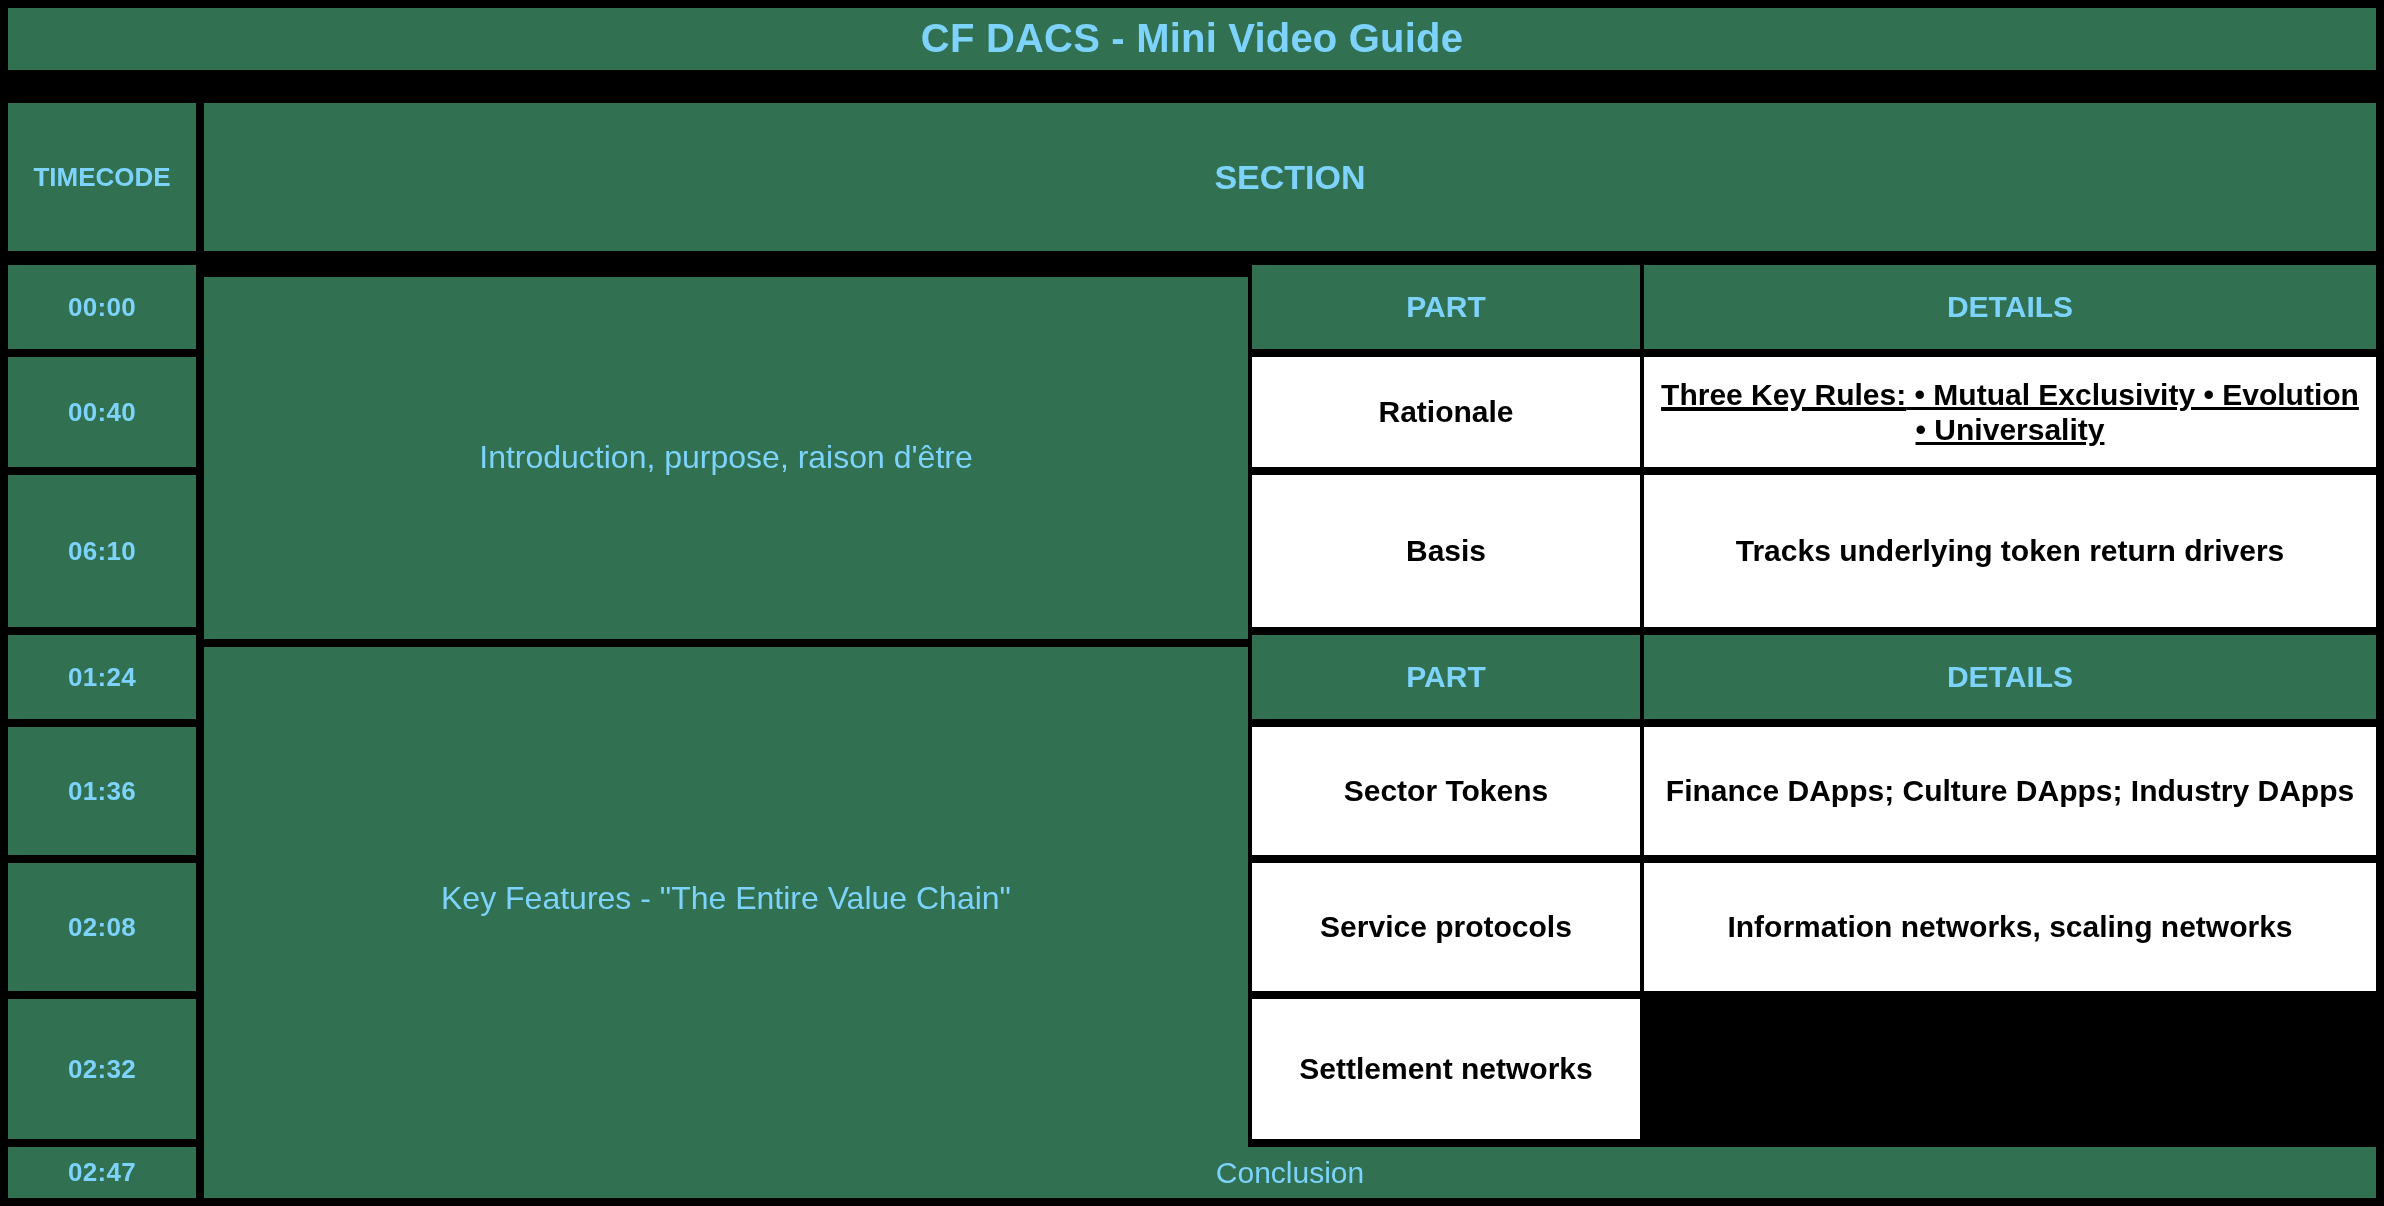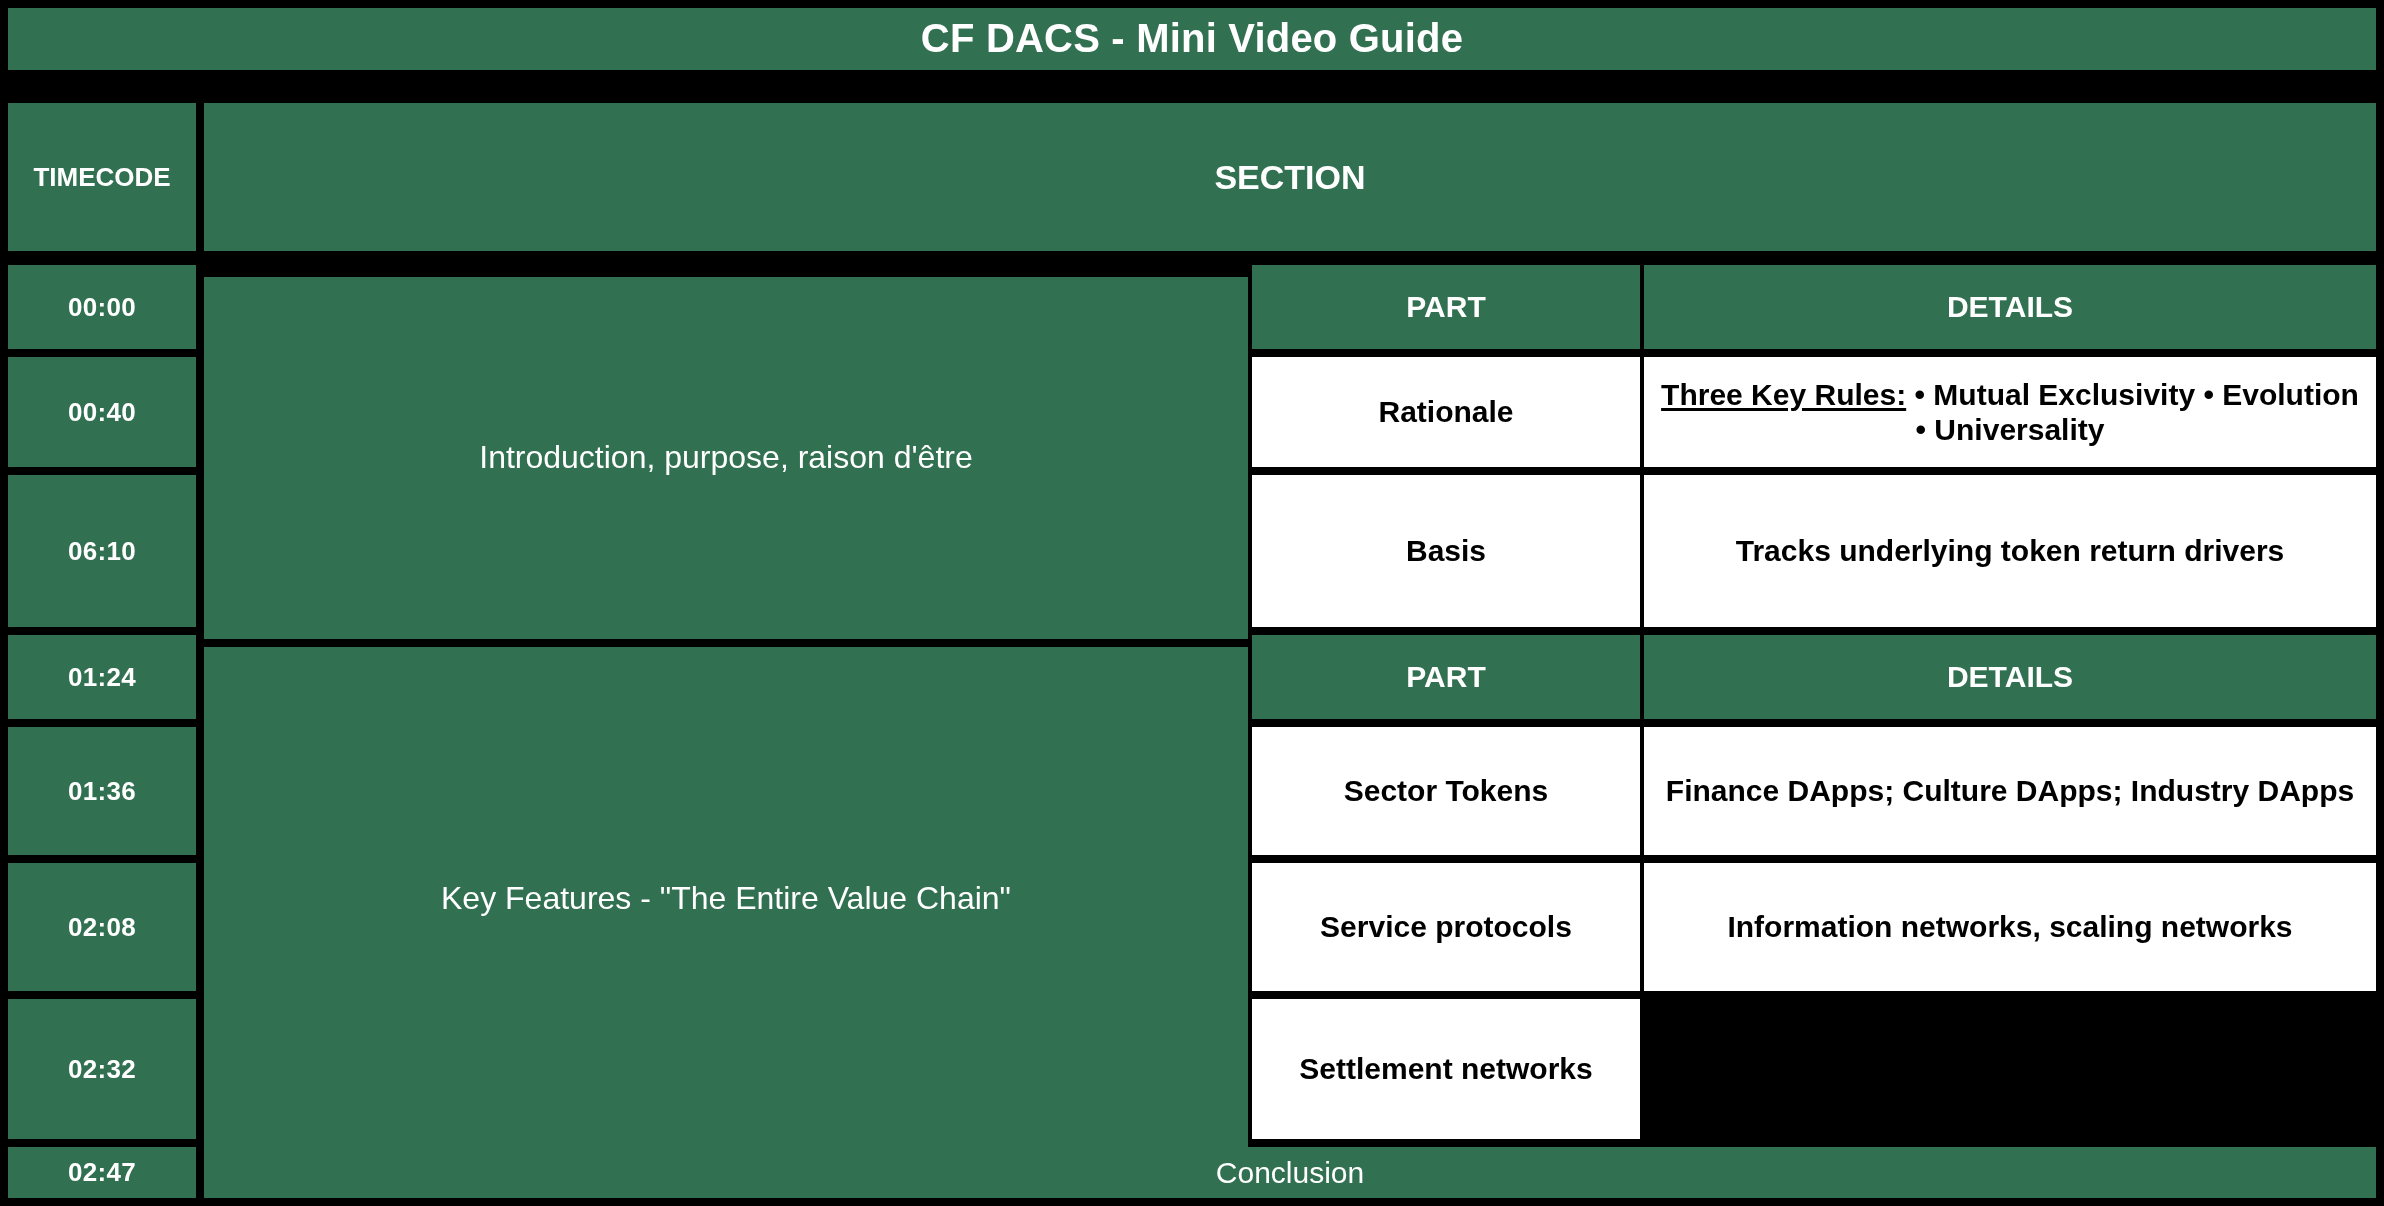--- a/index.html
+++ b/index.html
@@ -29,21 +29,21 @@
     display: flex;
     align-items: center;
     justify-content: center;
     text-align: center;
     overflow: hidden;
     line-height: 1.18;
   }
   .green {
     background: #31705073;
     background: #317050;
-    color: #ffffff;
+    color: #7dd3fc;
   }
   .white {
     background: #FFFFFF;
     color: #000000;
   }
 
   .title-cell {
     font-size: 40px;
     font-weight: bold;
     letter-spacing: 0.2px;
@@ -102,21 +102,21 @@
   <div class="cell green timecode" style="left:8px; top:475px; width:188px; height:152px;">06:10</div>
 
   <div class="cell green section-label" style="left:204px; top:265px; width:1044px; height:362px;">Introduction, purpose, raison d'être</div>
 
   <div class="cell green subhead" style="left:1252px; top:265px; width:388px; height:84px;">PART</div>
 
   <div class="cell green subhead" style="left:1644px; top:265px; width:732px; height:84px;">DETAILS</div>
 
   <div class="cell white part-cell" style="left:1252px; top:357px; width:388px; height:110px;">Rationale</div>
 
-  <div class="cell white details-cell" style="left:1644px; top:357px; width:732px; height:110px;">
+  <div class="cell white details-cell" style="left:1644px; top:357px; width:732px; height:110px;text-decoration:underline;">
     <span><span class="u">Three Key Rules:</span><span> • Mutual Exclusivity • Evolution  •  Universality</span></span>
   </div>
 
   <div class="cell white part-cell" style="left:1252px; top:475px; width:388px; height:152px;">Basis</div>
 
   <div class="cell white details-cell" style="left:1644px; top:475px; width:732px; height:152px;">Tracks underlying token return drivers</div>
 
   <div class="cell green timecode" style="left:8px; top:635px; width:188px; height:84px;">01:24</div>
 
   <div class="cell green timecode" style="left:8px; top:727px; width:188px; height:128px;">01:36</div>

